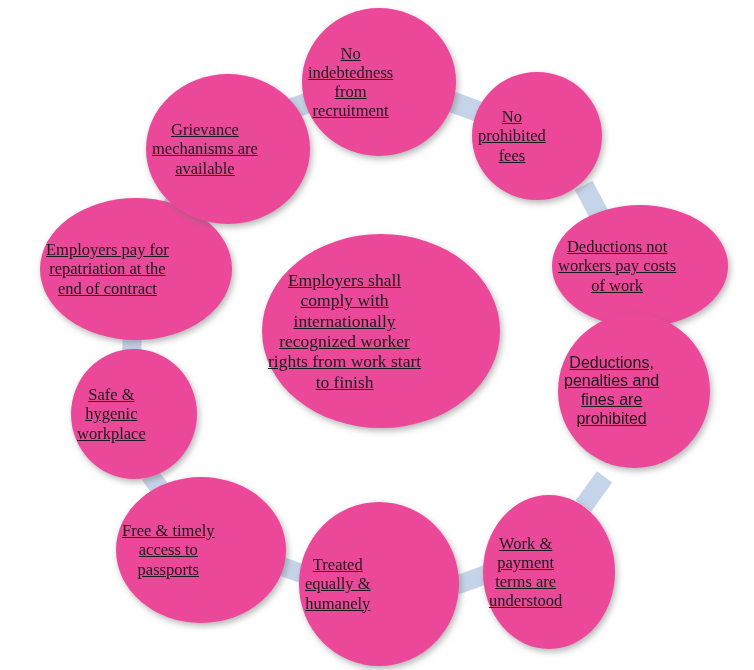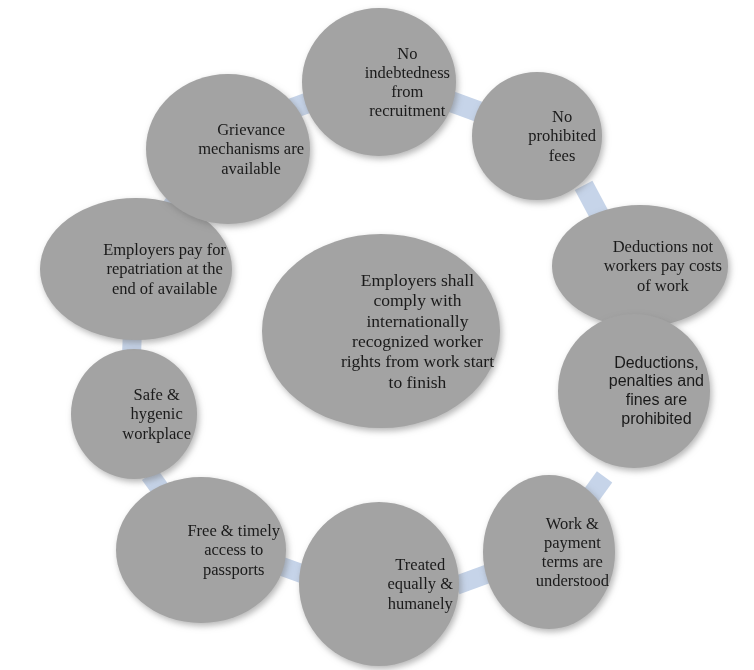--- a/index.html
+++ b/index.html
@@ -17,29 +17,30 @@
   }
   .connector {
     position: absolute;
     background: #c6d4e9;
     z-index: 1;
   }
   .node {
     position: absolute;
     box-sizing: border-box;
     border-radius: 50%;
-    background: #a3a3a3;
+    background: #ec4899;
     display: flex;
     align-items: center;
-    justify-content: flex-end;
+    justify-content: flex-start;
     text-align: center;
     color: #1a1a1a;
     line-height: 1.16;
     z-index: 2;
     filter: drop-shadow(2px 3px 3px rgba(110,110,110,0.50));
+    text-decoration: underline;
   }
   .node .label {
     display: block;
     padding: 0 6px;
     white-space: pre-line;
   }
   .node.center {
     font-size: 17.5px;
     z-index: 3;
   }
@@ -83,21 +84,21 @@
         <span class="label">Deductions not
 workers pay costs
 of work</span>
       </div>
       <div class="node outer sans" style="left: 558px; top: 314px; width: 152px; height: 154px;">
         <span class="label">Deductions,
 penalties and
 fines are
 prohibited</span>
       </div>
-      <div class="node outer" style="left: 483px; top: 475px; width: 132px; height: 154px;">
+      <div class="node outer" style="left: 483px; top: 495px; width: 132px; height: 154px;">
         <span class="label">Work &amp;
 payment
 terms are
 understood</span>
       </div>
       <div class="node outer" style="left: 299px; top: 502px; width: 160px; height: 164px;">
         <span class="label">Treated
 equally &amp;
 humanely</span>
       </div>
@@ -107,21 +108,21 @@
 passports</span>
       </div>
       <div class="node outer" style="left: 71px; top: 349px; width: 126px; height: 130px;">
         <span class="label">Safe &amp;
 hygenic
 workplace</span>
       </div>
       <div class="node outer" style="left: 40px; top: 198px; width: 192px; height: 142px;">
         <span class="label">Employers pay for
 repatriation at the
-end of available</span>
+end of contract</span>
       </div>
       <div class="node outer" style="left: 146px; top: 74px; width: 164px; height: 150px;">
         <span class="label">Grievance
 mechanisms are
 available</span>
       </div>
       <div class="node center" style="left: 262px; top: 234px; width: 238px; height: 194px;">
         <span class="label">Employers shall
 comply with
 internationally

